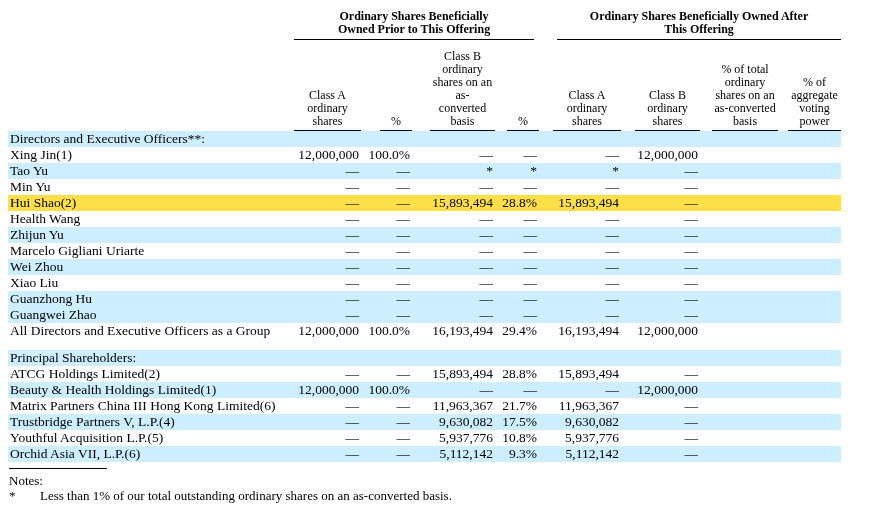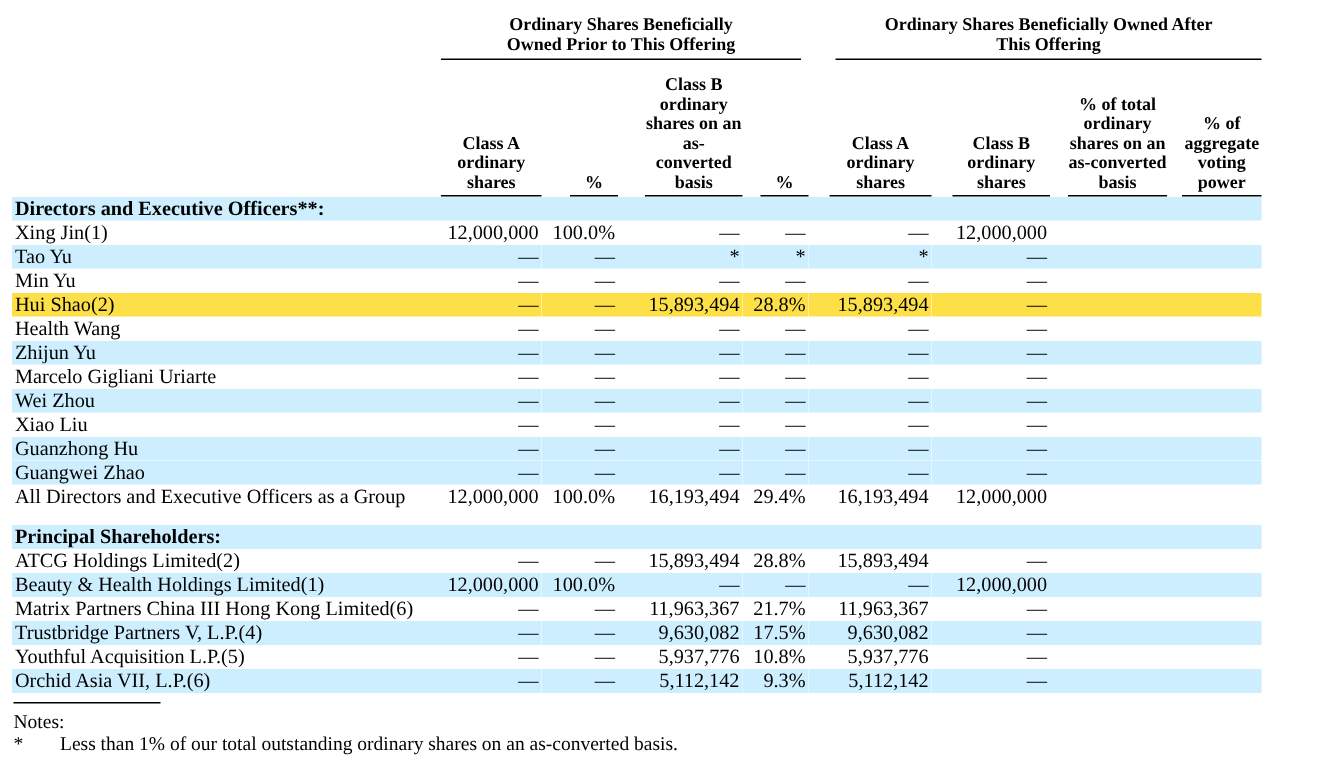--- a/index.html
+++ b/index.html
@@ -42,21 +42,21 @@
     padding-bottom: 3px;
   }
   .g1 .group-inner { margin-right: 5px; }
   .g2 .group-inner { margin-left: 18px; }
 
   tr.colhead-row th, tr.colhead-row td {
     height: 91px; vertical-align: bottom; padding: 0;
   }
   .col-inner {
     border-bottom: 1px solid #000;
-    font-weight: bold;
+    font-weight: normal;
     font-size: 12px;
     line-height: 13px;
     text-align: center;
     white-space: pre-line;
     padding-bottom: 2px;
   }
   .u1 { margin-left: 0; }
   .u2 { margin-left: 19px; }
   .u3 { margin-left: 18px; }
   .u4 { margin-left: 12px; }
@@ -68,21 +68,21 @@
   tbody td {
     height: 16px;
     font-size: 13.5px;
     line-height: 16px;
     padding: 0;
     white-space: nowrap;
     overflow: hidden;
   }
   td.name-cell { text-align: left; padding-left: 2px; }
   td.num-cell  { text-align: right; padding-right: 2px; }
-  td.section-heading { font-weight: bold; padding-left: 2px; }
+  td.section-heading { font-weight: normal; padding-left: 2px; }
   tr.spacer td { height: 11px; }
 
   .notes { margin-left: 9px; margin-top: 6px; font-size: 13px; }
   .notes-rule { width: 98px; height: 0; border-top: 1px solid #000; margin-bottom: 4px; }
   .notes-label { line-height: 15px; }
   .note-item { display: flex; line-height: 15px; }
   .note-marker { width: 31px; flex: none; }
   .note-text { flex: auto; }
 </style>
 </head>

